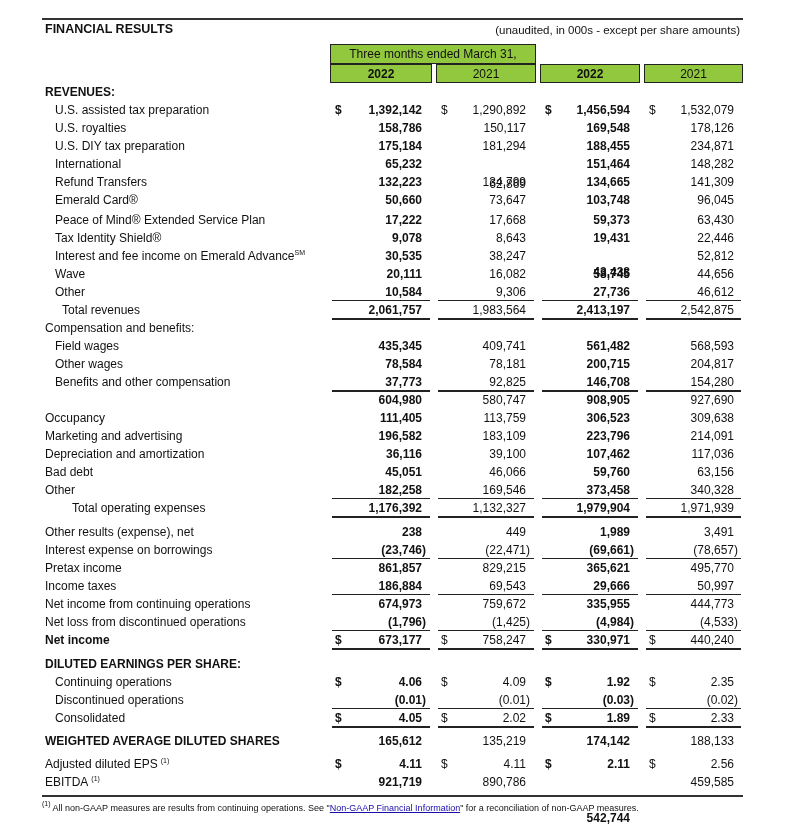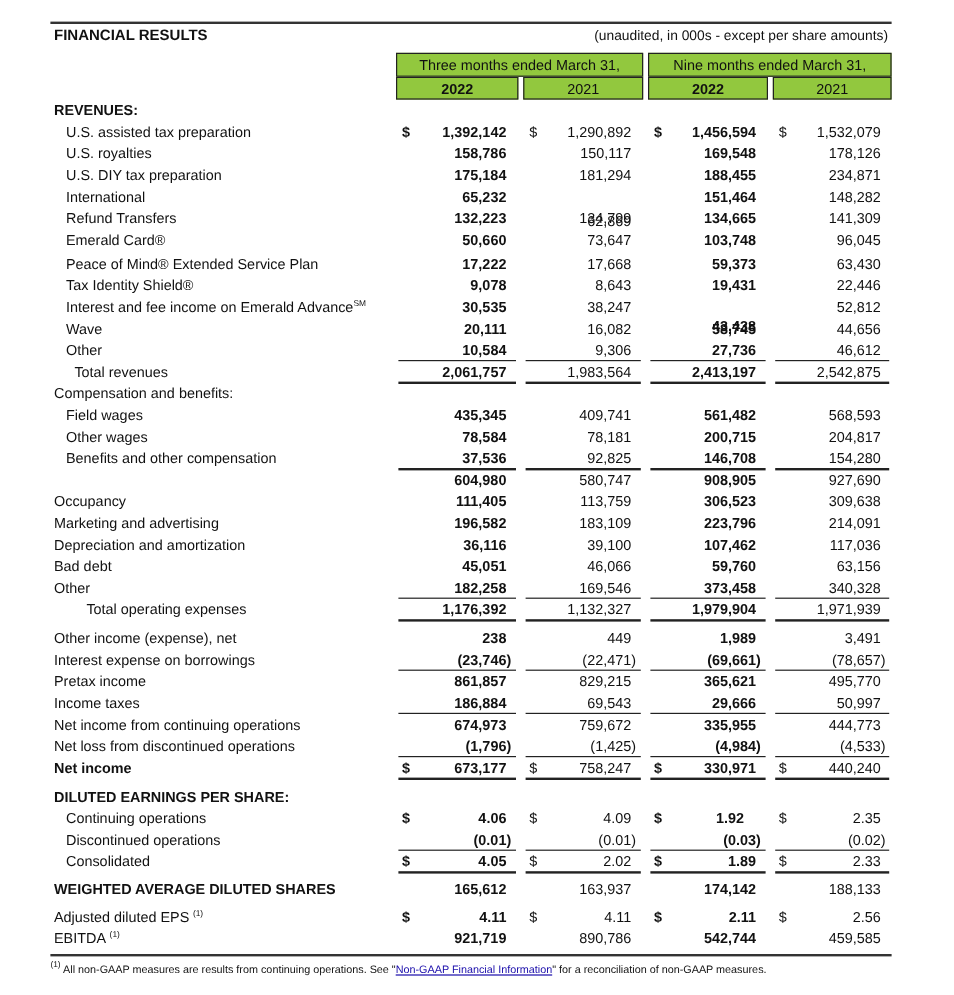--- a/index.html
+++ b/index.html
@@ -33,21 +33,20 @@
 </style>
 </head>
 <body>
 
 <div class="page">
   <div class="topline"></div>
   <div class="title">FINANCIAL RESULTS</div>
   <div class="unaudited">(unaudited, in 000s - except per share amounts)</div>
 
   <div class="hdr" style="left:330px;top:44px;width:206px;height:20px;">Three months ended March 31,</div>
-  <div class="hdr" style="left:540px;top:44px;width:203px;height:20px;">Nine months ended March 31,</div>
   <div class="hdr bold" style="left:330px;top:64px;width:102px;height:19px;">2022</div>
   <div class="hdr" style="left:436px;top:64px;width:100px;height:19px;">2021</div>
   <div class="hdr bold" style="left:540px;top:64px;width:100px;height:19px;">2022</div>
   <div class="hdr" style="left:644px;top:64px;width:99px;height:19px;">2021</div>
 
   <div class="row" style="top:83px;">
     <span class="lbl b" style="left:45px;">REVENUES:</span>
   </div>
   <div class="row" style="top:319px;">
     <span class="lbl" style="left:45px;">Compensation and benefits:</span>
@@ -267,21 +266,21 @@
         <div class="cell c3">
           <span class="num" style="right: 10px;">200,715</span>
         </div>
         <div class="cell c4">
           <span class="num" style="right: 10px;">204,817</span>
         </div>
       </div>
       <div class="row" style="top: 373px;">
         <span class="lbl" style="left: 55px;"><span>Benefits and other compensation</span></span>
         <div class="cell c1">
-          <span class="num" style="right: 10px;">37,536</span>
+          <span class="num" style="right: 10px;">37,773</span>
         </div>
         <div class="cell c2">
           <span class="num" style="right: 10px;">92,825</span>
         </div>
         <div class="cell c3">
           <span class="num" style="right: 10px;">146,708</span>
         </div>
         <div class="cell c4">
           <span class="num" style="right: 10px;">154,280</span>
         </div>
@@ -385,21 +384,21 @@
           <span class="num" style="right: 10px;">1,132,327</span>
         </div>
         <div class="cell c3">
           <span class="num" style="right: 10px;">1,979,904</span>
         </div>
         <div class="cell c4">
           <span class="num" style="right: 10px;">1,971,939</span>
         </div>
       </div>
       <div class="row" style="top: 523px;">
-        <span class="lbl" style="left: 45px;"><span>Other income (expense), net</span></span>
+        <span class="lbl" style="left: 45px;"><span>Other results (expense), net</span></span>
         <div class="cell c1">
           <span class="num" style="right: 10px;">238</span>
         </div>
         <div class="cell c2">
           <span class="num" style="right: 10px;">449</span>
         </div>
         <div class="cell c3">
           <span class="num" style="right: 10px;">1,989</span>
         </div>
         <div class="cell c4">
@@ -505,21 +504,21 @@
         <div class="cell c1">
           <span class="cur">$</span>
           <span class="num" style="right: 10px;">4.06</span>
         </div>
         <div class="cell c2">
           <span class="cur">$</span>
           <span class="num" style="right: 10px;">4.09</span>
         </div>
         <div class="cell c3">
           <span class="cur">$</span>
-          <span class="num" style="right: 20px;">1.92</span>
+          <span class="num" style="right: 10px;">1.92</span>
         </div>
         <div class="cell c4">
           <span class="cur">$</span>
           <span class="num" style="right: 10px;">2.35</span>
         </div>
       </div>
       <div class="row" style="top: 691px;">
         <span class="lbl" style="left: 55px;"><span>Discontinued operations</span></span>
         <div class="cell c1">
           <span class="num">(0.01)</span>
@@ -552,21 +551,21 @@
           <span class="cur">$</span>
           <span class="num" style="right: 10px;">2.33</span>
         </div>
       </div>
       <div class="row" style="top: 732px;">
         <span class="lbl b" style="left: 45px;"><span>WEIGHTED AVERAGE DILUTED SHARES</span></span>
         <div class="cell c1">
           <span class="num" style="right: 10px;">165,612</span>
         </div>
         <div class="cell c2">
-          <span class="num" style="right: 10px;">163,937</span>
+          <span class="num" style="right: 10px;">135,219</span>
         </div>
         <div class="cell c3">
           <span class="num" style="right: 10px;">174,142</span>
         </div>
         <div class="cell c4">
           <span class="num" style="right: 10px;">188,133</span>
         </div>
       </div>
       <div class="row" style="top: 755px;">
         <span class="lbl" style="left: 45px;"><span>Adjusted diluted EPS</span><sup style="margin-left: 3px;">(1)</sup></span>
@@ -589,21 +588,21 @@
       </div>
       <div class="row" style="top: 773px;">
         <span class="lbl" style="left: 45px;"><span>EBITDA</span><sup style="margin-left: 3px;">(1)</sup></span>
         <div class="cell c1">
           <span class="num" style="right: 10px;">921,719</span>
         </div>
         <div class="cell c2">
           <span class="num" style="right: 10px;">890,786</span>
         </div>
         <div class="cell c3">
-          <span class="num" style="right: 10px;">542,744</span>
+          <span class="num" style="right: 10px; margin-top: 36px;">542,744</span>
         </div>
         <div class="cell c4">
           <span class="num" style="right: 10px;">459,585</span>
         </div>
       </div>
     </div>
 
   <div id="lines-container">
       <div class="uline" style="left: 332px; width: 98px; top: 300px;"></div>
       <div class="uline" style="left: 438px; width: 96px; top: 300px;"></div>

